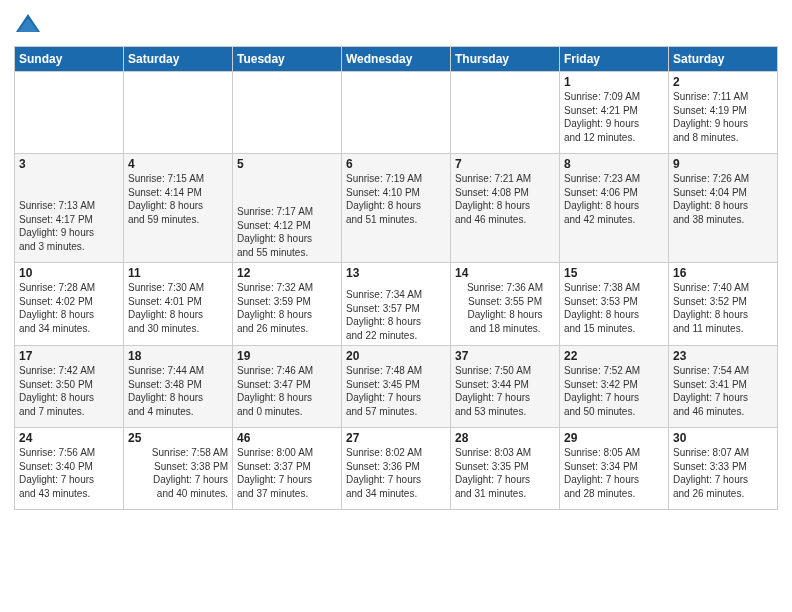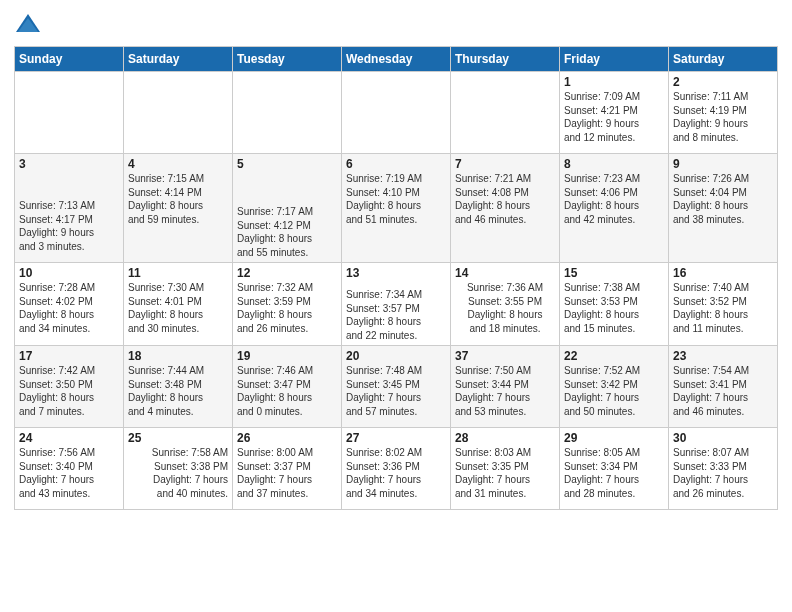--- a/index.html
+++ b/index.html
@@ -318,21 +318,21 @@
 and 43 minutes.</div>
           </td>
           <td>
             <span class="day-num">25</span>
             <div class="day-info" style="white-space: pre-line; text-align: right;">Sunrise: 7:58 AM
 Sunset: 3:38 PM
 Daylight: 7 hours
 and 40 minutes.</div>
           </td>
           <td>
-            <span class="day-num">26</span>
+            <span class="day-num">46</span>
             <div class="day-info" style="white-space: pre-line;">Sunrise: 8:00 AM
 Sunset: 3:37 PM
 Daylight: 7 hours
 and 37 minutes.</div>
           </td>
           <td>
             <span class="day-num">27</span>
             <div class="day-info" style="white-space: pre-line;">Sunrise: 8:02 AM
 Sunset: 3:36 PM
 Daylight: 7 hours

